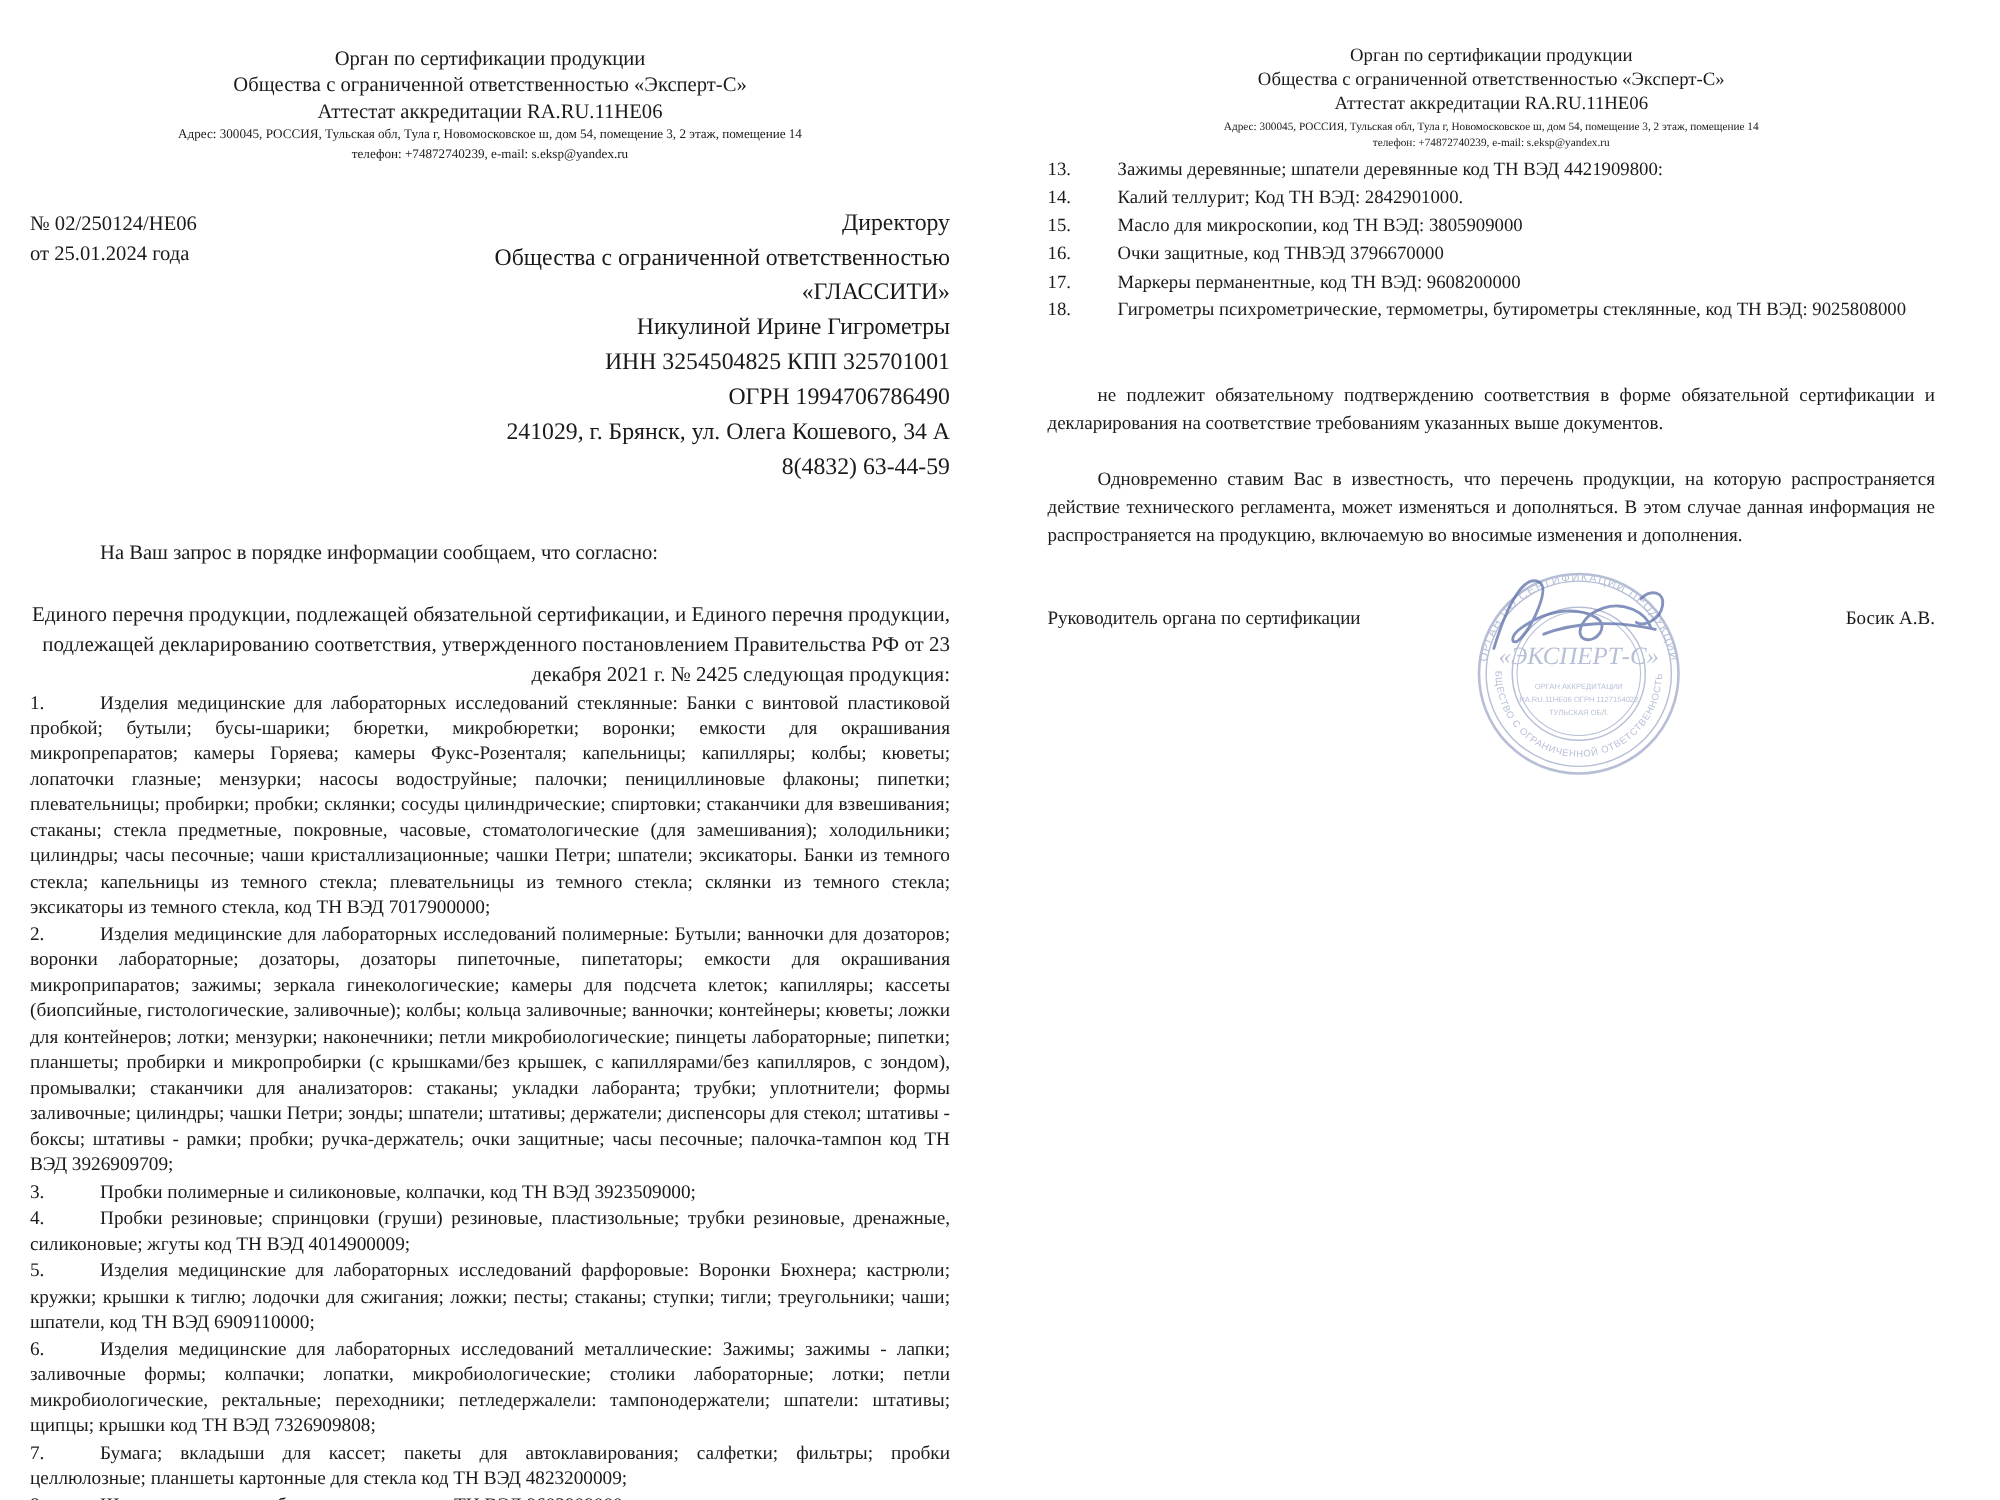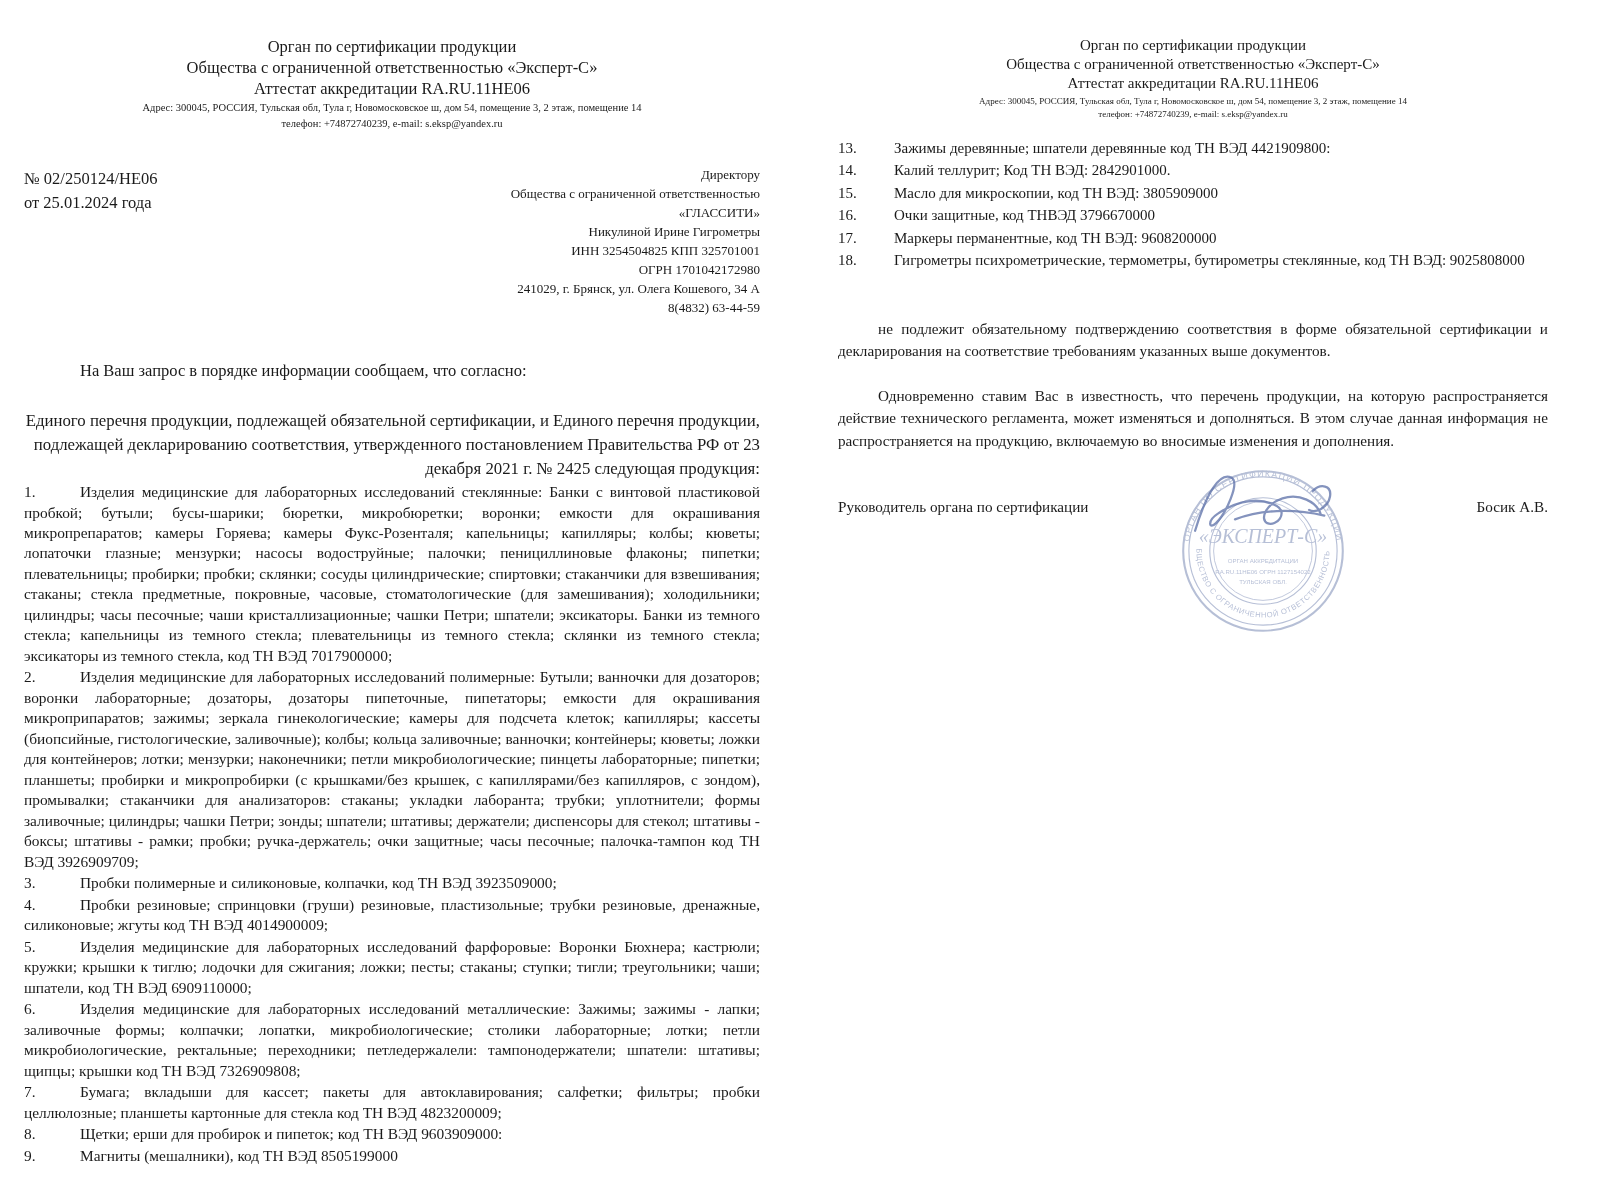--- a/index.html
+++ b/index.html
@@ -70,21 +70,21 @@
     margin-top: 34px;
   }
   .doc-number {
     font-size: 16.5px;
     line-height: 1.5;
     white-space: pre-line;
     padding-top: 2px;
   }
   .addressee {
     text-align: right;
-    font-size: 13px;
+    font-size: 19px;
     line-height: 1.47;
     font-family: Liberation Serif, serif;
   }
   .addressee div {
     white-space: nowrap;
   }
 
   
   .intro {
     margin-top: 44px;
@@ -203,21 +203,21 @@
 
     <div class="meta-row">
       <div class="doc-number">№ 02/250124/НЕ06
 от 25.01.2024 года</div>
       <div class="addressee">
         <div>Директору</div>
         <div>Общества с ограниченной ответственностью</div>
         <div>«ГЛАССИТИ»</div>
         <div>Никулиной Ирине Гигрометры</div>
         <div>ИНН 3254504825 КПП 325701001</div>
-        <div>ОГРН 1701042172980</div>
+        <div>ОГРН 1994706786490</div>
         <div>241029, г. Брянск, ул. Олега Кошевого, 34 А</div>
         <div>8(4832) 63-44-59</div>
       </div>
     </div>
 
     <div class="intro">На Ваш запрос в порядке информации сообщаем, что согласно:</div>
 
     <div class="basis">Единого перечня продукции, подлежащей обязательной сертификации, и Единого перечня продукции, подлежащей декларированию соответствия, утвержденного постановлением Правительства РФ от 23 декабря 2021 г. № 2425 следующая продукция:</div>
 
     <ul class="list">
@@ -237,21 +237,21 @@
   <div class="col col-right">
 
     <div class="letterhead">
       <div class="lh-l1">Орган по сертификации продукции</div>
       <div class="lh-l2">Общества с ограниченной ответственностью «Эксперт-С»</div>
       <div class="lh-l3">Аттестат аккредитации RA.RU.11НЕ06</div>
       <div class="lh-addr">Адрес: 300045, РОССИЯ, Тульская обл, Тула г, Новомосковское ш, дом 54, помещение 3, 2 этаж, помещение 14</div>
       <div class="lh-addr">телефон: +74872740239, e-mail: s.eksp@yandex.ru</div>
     </div>
 
-    <ul class="list-right" style="margin-top:16px;">
+    <ul class="list-right" style="margin-top:4px;">
       <li>
           <span class="rnum">13.</span>
           <span class="rtxt">Зажимы деревянные; шпатели деревянные код ТН ВЭД 4421909800:</span>
         </li>
       <li>
           <span class="rnum">14.</span>
           <span class="rtxt">Калий теллурит; Код ТН ВЭД: 2842901000.</span>
         </li>
       <li>
           <span class="rnum">15.</span>

